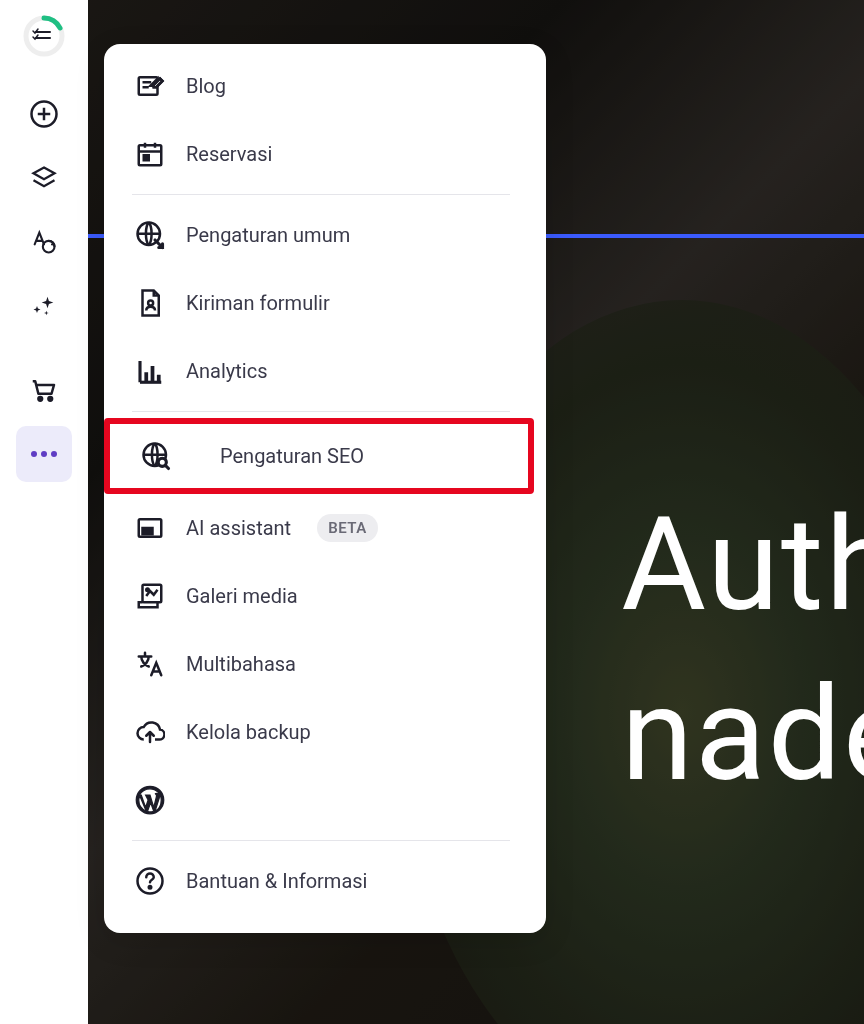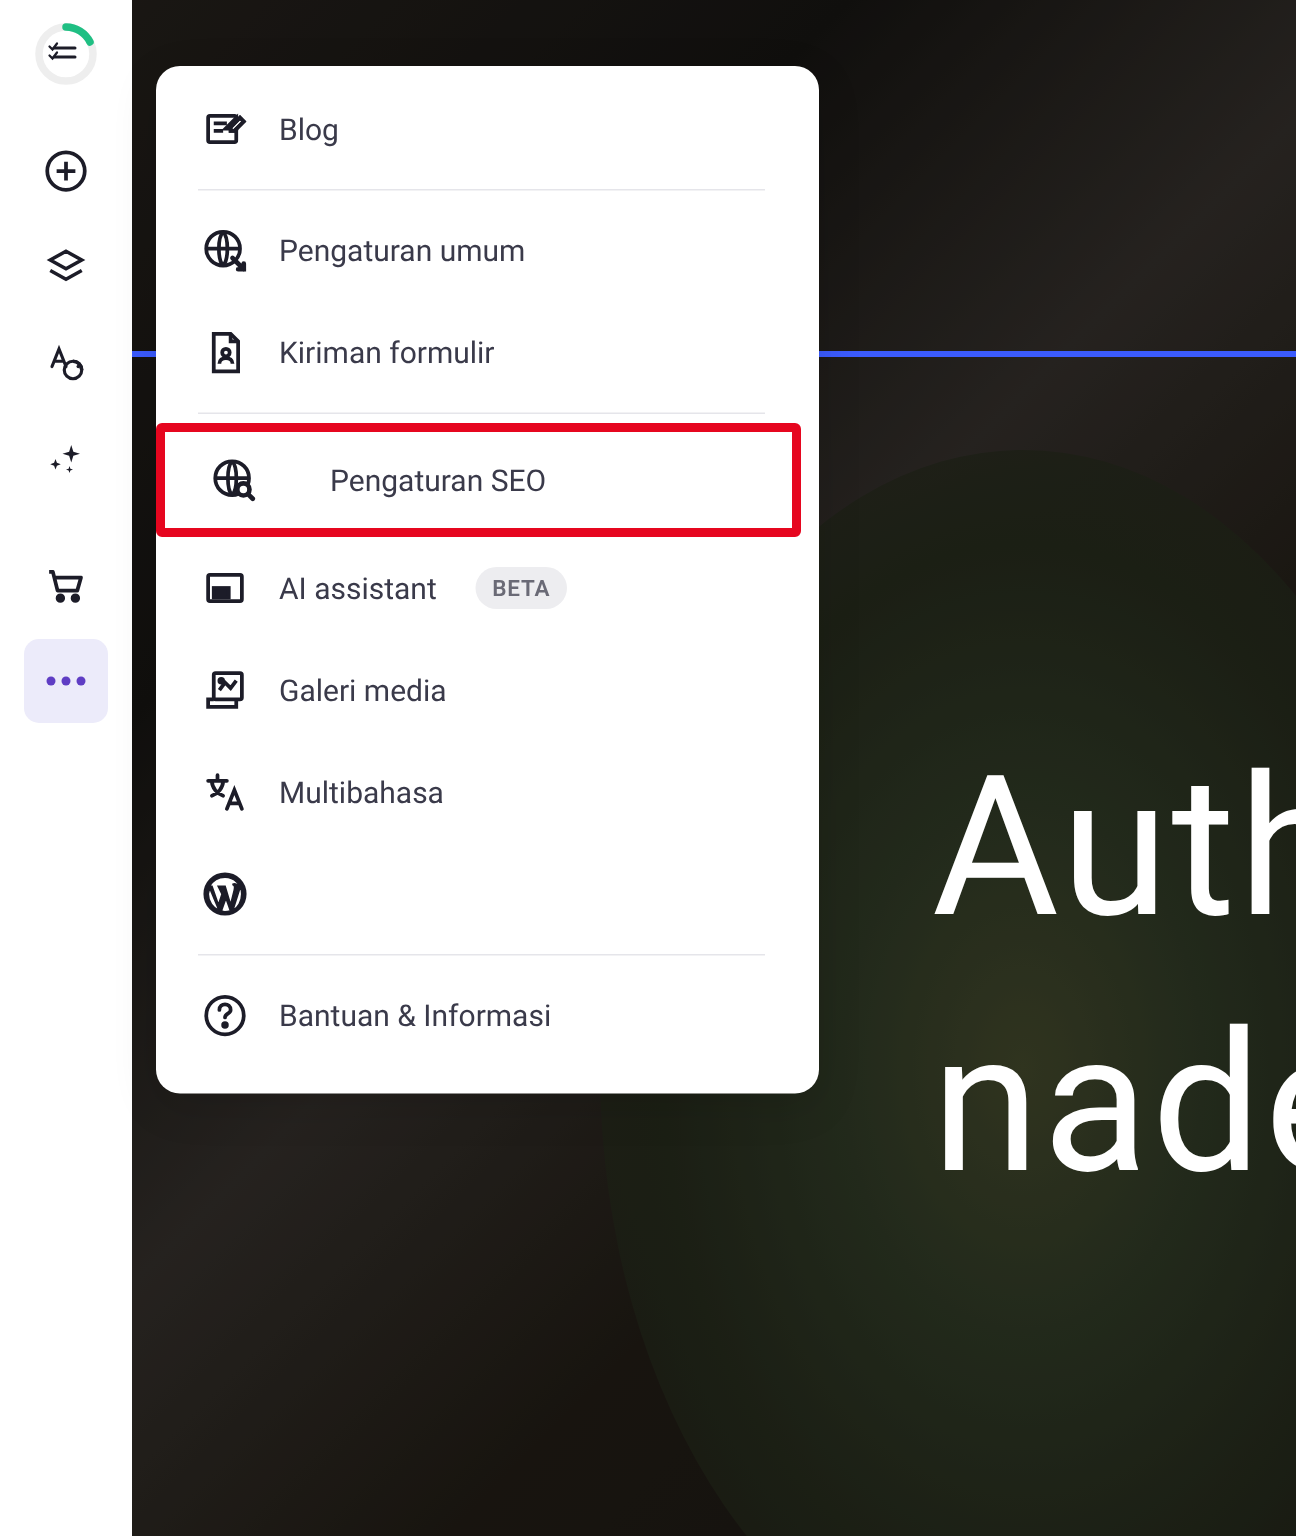--- a/index.html
+++ b/index.html
@@ -253,20 +253,32 @@
           <line x1="6" y1="9" x2="13" y2="9"></line>
           <line x1="6" y1="13" x2="11" y2="13"></line>
           <path d="M18 5 L22 9 L18 13 Z" fill="#1c1c28" transform="rotate(45 18 9) translate(-2 2)"></path>
           <path d="M15 11 L20 6 L22 8 L17 13 L15 13 Z" fill="#fff"></path>
           <path d="M15 11 L20 6 L22 8 L17 13 L15 13 Z"></path>
         </svg>
       </span>
       <span>Blog</span>
     </div>
 
+    <div class="menu-item">
+      <span class="icon-wrap">
+        <svg viewBox="0 0 24 24" fill="none" stroke="#1c1c28" stroke-width="2">
+          <rect x="3" y="5" width="18" height="16" rx="1"></rect>
+          <line x1="3" y1="10" x2="21" y2="10"></line>
+          <line x1="8" y1="3" x2="8" y2="7"></line>
+          <line x1="16" y1="3" x2="16" y2="7"></line>
+          <rect x="7" y="13" width="4" height="4" fill="#1c1c28"></rect>
+        </svg>
+      </span>
+      <span>Reservasi</span>
+    </div>
 
     <div class="menu-divider"></div>
 
     <div class="menu-item">
       <span class="icon-wrap">
         <svg viewBox="0 0 24 24" fill="none" stroke="#1c1c28" stroke-width="2">
           <circle cx="11" cy="11" r="9"></circle>
           <path d="M2 11 L20 11 M11 2 C 14 5 14 17 11 20 M11 2 C 8 5 8 17 11 20"></path>
           <path d="M16 16 L22 22 M19 22 L22 22 L22 19" stroke-width="2.5" stroke-linecap="round"></path>
         </svg>
@@ -280,20 +292,32 @@
         <svg viewBox="0 0 24 24" fill="none" stroke="#1c1c28" stroke-width="2">
           <path d="M6 2 L15 2 L19 6 L19 22 L6 22 Z"></path>
           <path d="M15 2 L15 6 L19 6"></path>
           <circle cx="12.5" cy="12" r="2"></circle>
           <path d="M9 18 C 9 16 10.5 15 12.5 15 C 14.5 15 16 16 16 18"></path>
         </svg>
       </span>
       <span>Kiriman formulir</span>
     </div>
 
+    <div class="menu-item">
+      <span class="icon-wrap">
+        <svg viewBox="0 0 24 24" fill="none" stroke="#1c1c28" stroke-width="2.5">
+          <line x1="4" y1="4" x2="4" y2="21"></line>
+          <line x1="4" y1="21" x2="21" y2="21"></line>
+          <line x1="9" y1="21" x2="9" y2="13" stroke-width="3"></line>
+          <line x1="14" y1="21" x2="14" y2="8" stroke-width="3"></line>
+          <line x1="19" y1="21" x2="19" y2="15" stroke-width="3"></line>
+        </svg>
+      </span>
+      <span>Analytics</span>
+    </div>
 
     <div class="menu-divider"></div>
 
     <div class="highlight-box">
       <div class="menu-item">
         <span class="icon-wrap">
           <svg viewBox="0 0 24 24" fill="none" stroke="#1c1c28" stroke-width="2">
             <circle cx="11" cy="11" r="9"></circle>
             <path d="M2 11 L20 11 M11 2 C 14 5 14 17 11 20 M11 2 C 8 5 8 17 11 20"></path>
             <circle cx="17" cy="17" r="3.5" fill="#fff"></circle>
@@ -331,20 +355,29 @@
     <div class="menu-item">
       <span class="icon-wrap">
         <svg viewBox="0 0 24 24" fill="none" stroke="#1c1c28" stroke-width="2">
           <path d="M3 6 L13 6 M8 3 L8 6 M5 6 C 5 10 8 13 11 14 M11 6 C 11 10 8 13 5 14" stroke-linecap="round"></path>
           <path d="M13 21 L17 11 L21 21 M14.5 18 L19.5 18" stroke-linecap="round"></path>
         </svg>
       </span>
       <span>Multibahasa</span>
     </div>
 
+    <div class="menu-item">
+      <span class="icon-wrap">
+        <svg viewBox="0 0 24 24" fill="none" stroke="#1c1c28" stroke-width="2">
+          <path d="M7 18 A 5 5 0 0 1 7 8 A 7 7 0 0 1 20 10 A 4 4 0 0 1 19 18 L16 18"></path>
+          <path d="M12 20 L12 12 M9 15 L12 12 L15 15" stroke-linecap="round" stroke-linejoin="round"></path>
+        </svg>
+      </span>
+      <span>Kelola backup</span>
+    </div>
 
     <div class="menu-item">
       <span class="icon-wrap">
         <svg viewBox="0 0 24 24" fill="#1c1c28">
           <circle cx="12" cy="12" r="11"></circle>
           <path d="M3.5 8 L5 8 L8.5 18 L10.5 12 L8.5 8 L12 8 L15 18 L17 10 C 17.5 8 17 7 16 7 C 18 6 20 8 19.5 10 L16 21 C 19 19.5 21 16 21 12 C 21 7 17 3 12 3 C 8 3 5 5.5 3.5 8 Z M3 12 C 3 16 5.5 19.5 9 21 L4 9 C 3.3 10 3 11 3 12 Z M10 21 L12.5 14 L15 21 C 14 21.3 13 21.5 12 21.5 C 11.3 21.5 10.6 21.3 10 21 Z" fill="#fff"></path>
         </svg>
       </span>
     </div>
 

